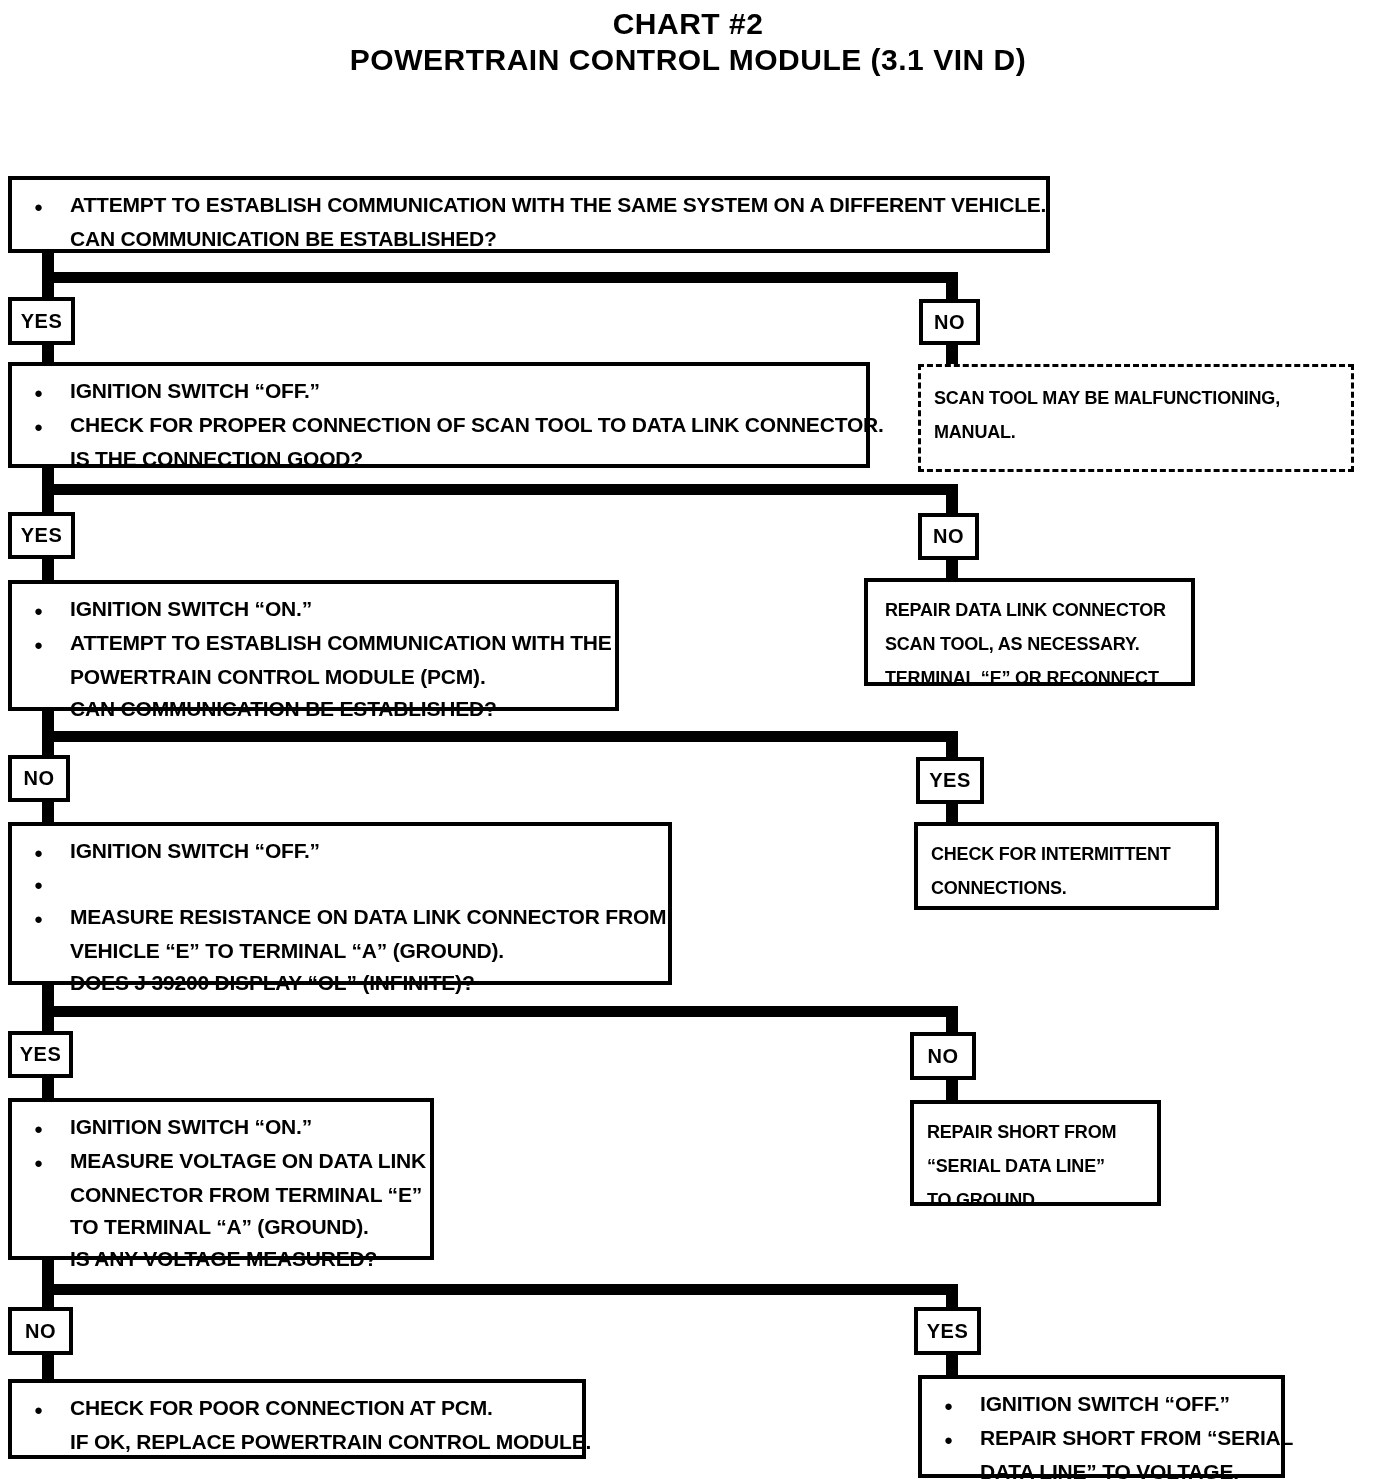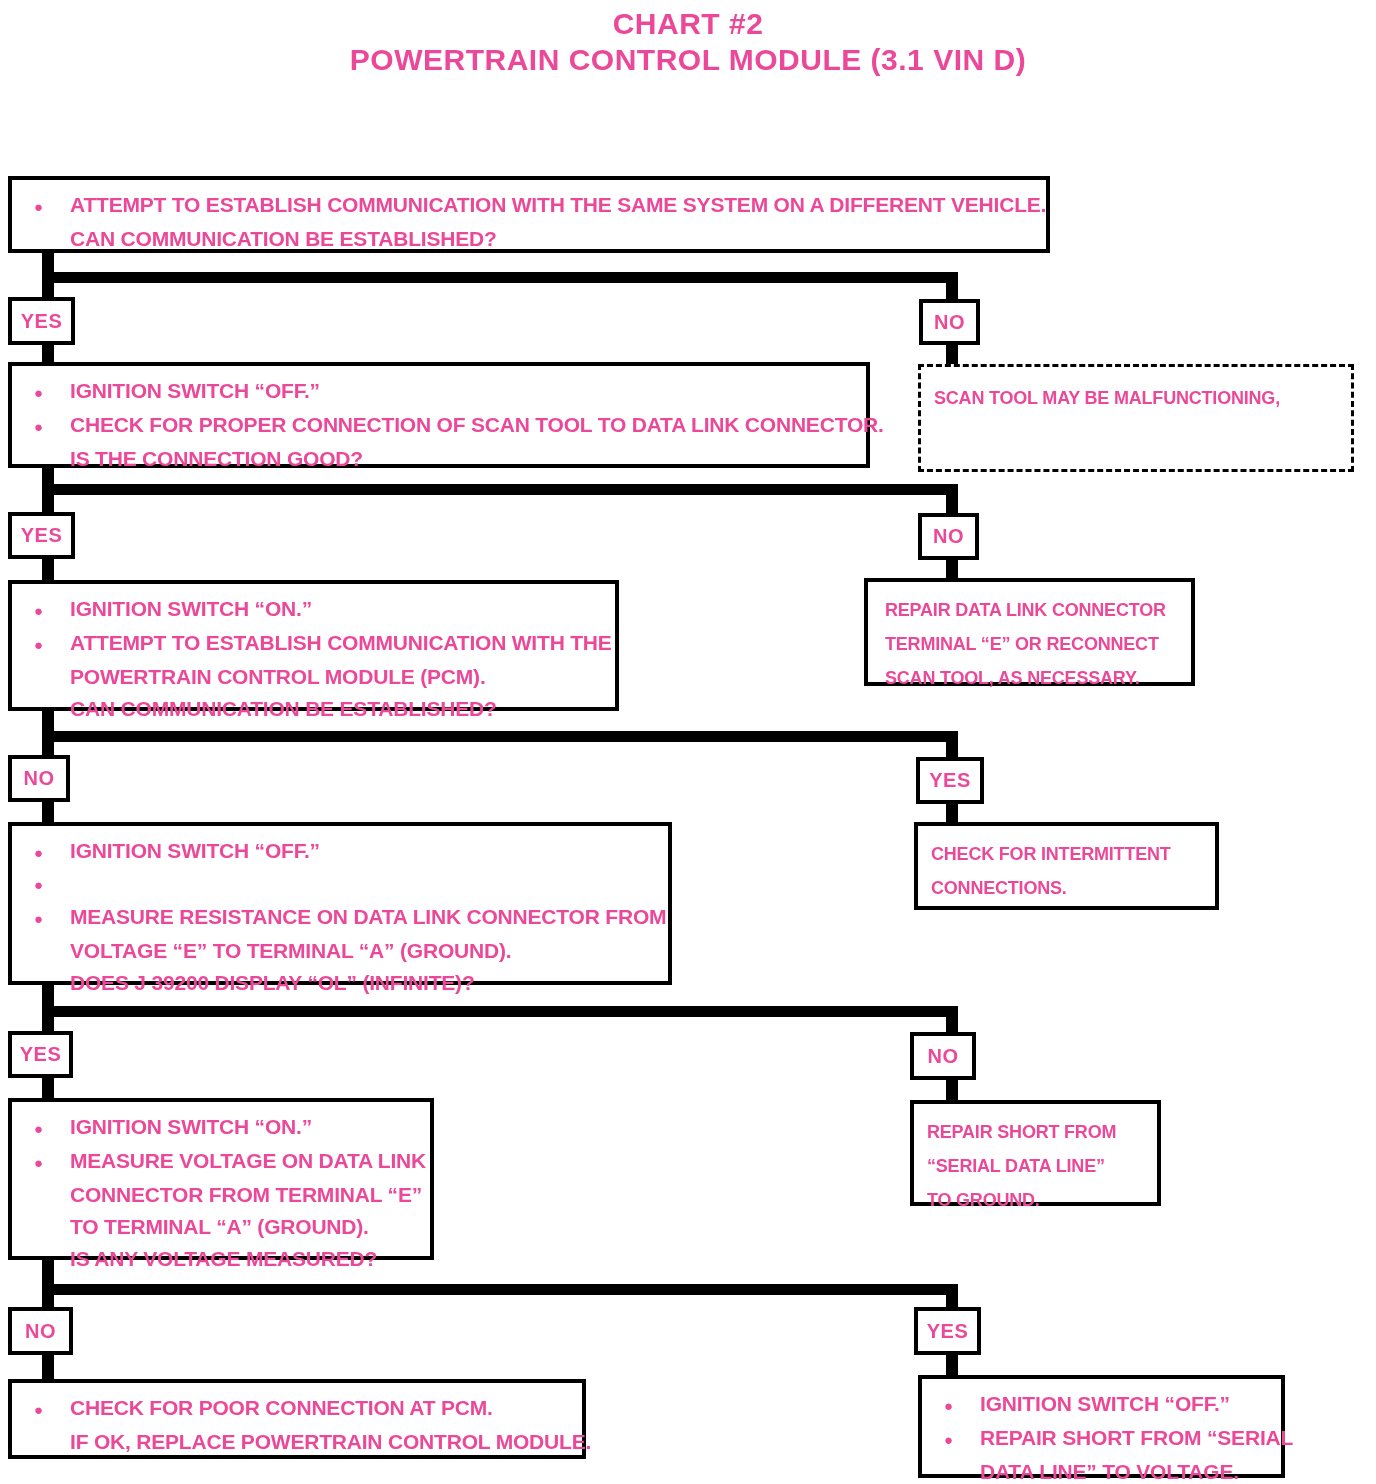--- a/index.html
+++ b/index.html
@@ -1,18 +1,18 @@
 <!DOCTYPE html>
 <html><head>
 <meta charset="utf-8">
 <style>
   html,body{margin:0;padding:0;background:#fff;}
   .canvas{
     position:relative;width:1376px;height:1484px;background:#fff;
-    font-family:"Liberation Sans", sans-serif;font-weight:bold;color:#ec4899;
+    font-family:"Liberation Sans", sans-serif;font-weight:bold;color:#000000;
     overflow:hidden;
   }
   
   .title{position:absolute;left:0;right:0;top:6px;text-align:center;}
   .title div{font-size:30px;line-height:36px;letter-spacing:.5px;}
   
   .qbox{
     position:absolute;border:4px solid #000;background:#fff;box-sizing:border-box;
     padding:9px 6px 0 16px;
   }
@@ -128,20 +128,21 @@
       <span>CHECK FOR PROPER CONNECTION OF SCAN TOOL TO DATA LINK CONNECTOR.</span>
     </div>
     <div class="line">
       <span class="bullet"></span>
       <span>IS THE CONNECTION GOOD?</span>
     </div>
   </div>
 
   <div class="rbox dashed" id="r1">
     <div class="rline">SCAN TOOL MAY BE MALFUNCTIONING,</div>
+    <div class="rline">MANUAL.</div>
   </div>
 
   <div class="vline" id="c2a"></div>
   <div class="hline" id="c2b"></div>
   <div class="vline" id="c2c"></div>
   <div class="tag" id="t2l">
       <span>YES</span>
     </div>
   <div class="tag" id="t2r">
       <span>NO</span>
@@ -163,22 +164,22 @@
       <span>POWERTRAIN CONTROL MODULE (PCM).</span>
     </div>
     <div class="line">
       <span class="bullet"></span>
       <span>CAN COMMUNICATION BE ESTABLISHED?</span>
     </div>
   </div>
 
   <div class="rbox" id="r2">
     <div class="rline">REPAIR DATA LINK CONNECTOR</div>
+    <div class="rline">SCAN TOOL, AS NECESSARY.</div>
     <div class="rline">TERMINAL “E” OR RECONNECT</div>
-    <div class="rline">SCAN TOOL, AS NECESSARY.</div>
   </div>
 
   <div class="vline" id="c3a"></div>
   <div class="hline" id="c3b"></div>
   <div class="vline" id="c3c"></div>
   <div class="tag" id="t3l">
       <span>NO</span>
     </div>
   <div class="tag" id="t3r">
       <span>YES</span>
@@ -193,21 +194,21 @@
     </div>
     <div class="line">
       <span class="bullet">●</span>
     </div>
     <div class="line">
       <span class="bullet">●</span>
       <span>MEASURE RESISTANCE ON DATA LINK CONNECTOR FROM</span>
     </div>
     <div class="line">
       <span class="bullet"></span>
-      <span>VOLTAGE “E” TO TERMINAL “A” (GROUND).</span>
+      <span>VEHICLE “E” TO TERMINAL “A” (GROUND).</span>
     </div>
     <div class="line">
       <span class="bullet"></span>
       <span>DOES J 39200 DISPLAY “OL” (INFINITE)?</span>
     </div>
   </div>
 
   <div class="rbox" id="r3">
     <div class="rline">CHECK FOR INTERMITTENT</div>
     <div class="rline">CONNECTIONS.</div>

